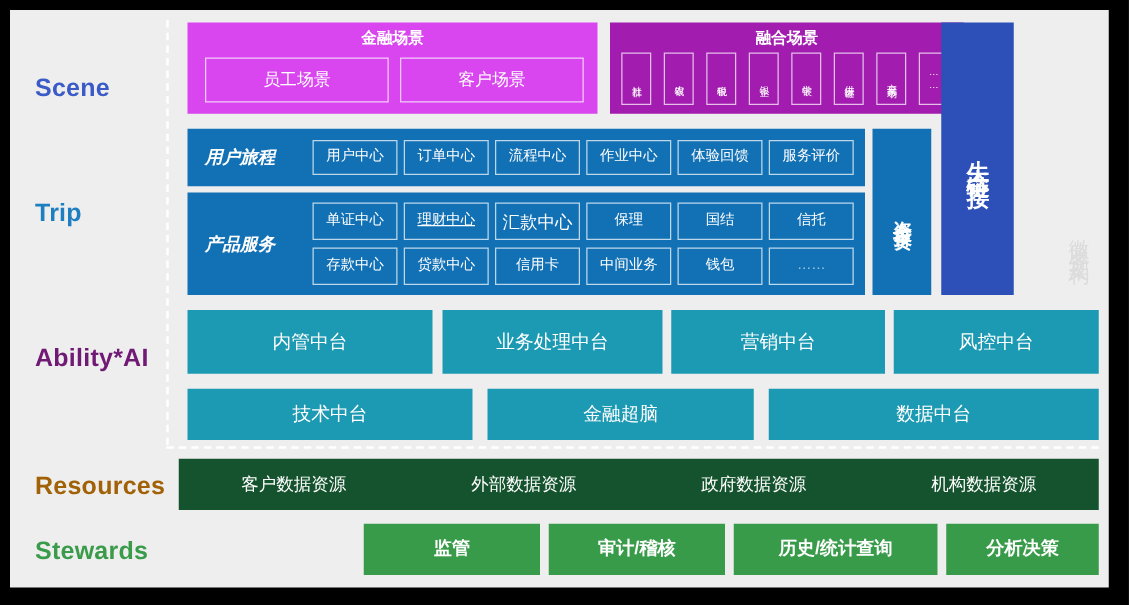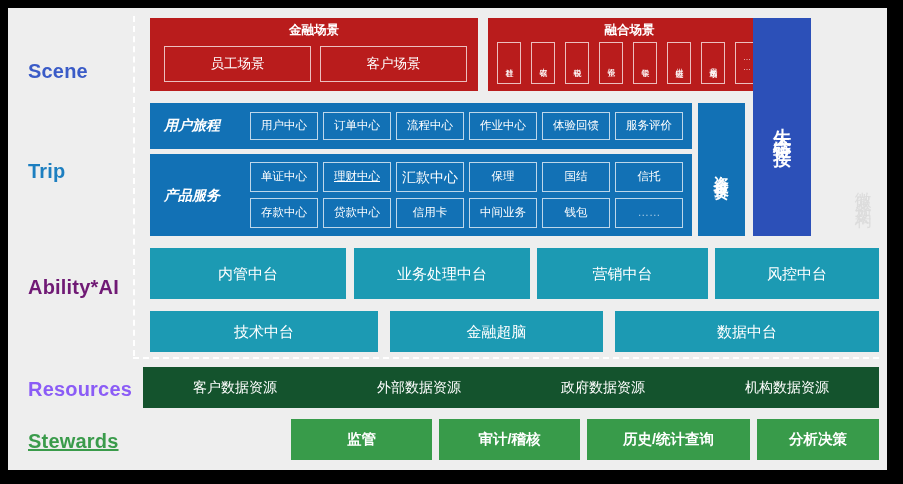--- a/index.html
+++ b/index.html
@@ -40,33 +40,33 @@
 </style>
 </head>
 <body>
 
 <div id="frame">
 
   <div class="rail">
     <div class="rail-label" style="top:52px;color:#3a5bc7;">Scene</div>
     <div class="rail-label" style="top:152px;color:#1d7fc0;">Trip</div>
     <div class="rail-label" style="top:268px;color:#701a75;">Ability*AI</div>
-    <div class="rail-label" style="top:370px;color:#8b5cf6;">Resources</div>
-    <div class="rail-label" style="top:422px;color:#3a9b4b;text-decoration:underline;">Stewards</div>
+    <div class="rail-label" style="top:370px;color:#a16207;">Resources</div>
+    <div class="rail-label" style="top:422px;color:#3a9b4b;">Stewards</div>
   </div>
   <div class="dashed-sep"></div>
   <div class="dashed-h"></div>
 
-  <div class="box" style="left:142px;top:10px;width:328px;height:73px;background:#b91c1c;">
+  <div class="box" style="left:142px;top:10px;width:328px;height:73px;background:#d946ef;">
     <div class="hdr">金融场景</div>
     <div class="box outline" style="left:14px;top:28px;width:147px;height:36px;font-size:13.5px;">员工场景</div>
     <div class="box outline" style="left:170px;top:28px;width:147px;height:36px;font-size:13.5px;">客户场景</div>
   </div>
 
-  <div class="box" style="left:480px;top:10px;width:283px;height:73px;background:#b91c1c;padding-left:48px;">
+  <div class="box" style="left:480px;top:10px;width:283px;height:73px;background:#a21caf;padding-left:48px;">
     <div class="hdr">融合场景</div>
     <div class="box outline vert micro" style="left:9px;top:24px;width:24px;height:42px;">社群</div>
     <div class="box outline vert micro" style="left:43px;top:24px;width:24px;height:42px;">农银</div>
     <div class="box outline vert micro" style="left:77px;top:24px;width:24px;height:42px;">税银</div>
     <div class="box outline vert micro" style="left:111px;top:24px;width:24px;height:42px;">银企</div>
     <div class="box outline vert micro" style="left:145px;top:24px;width:24px;height:42px;">学银</div>
     <div class="box outline vert micro" style="left:179px;top:24px;width:24px;height:42px;">供应链</div>
     <div class="box outline vert micro" style="left:213px;top:24px;width:24px;height:42px;">交易市场</div>
     <div class="box outline vert micro" style="left:247px;top:24px;width:24px;height:42px;">……</div>
   </div>

